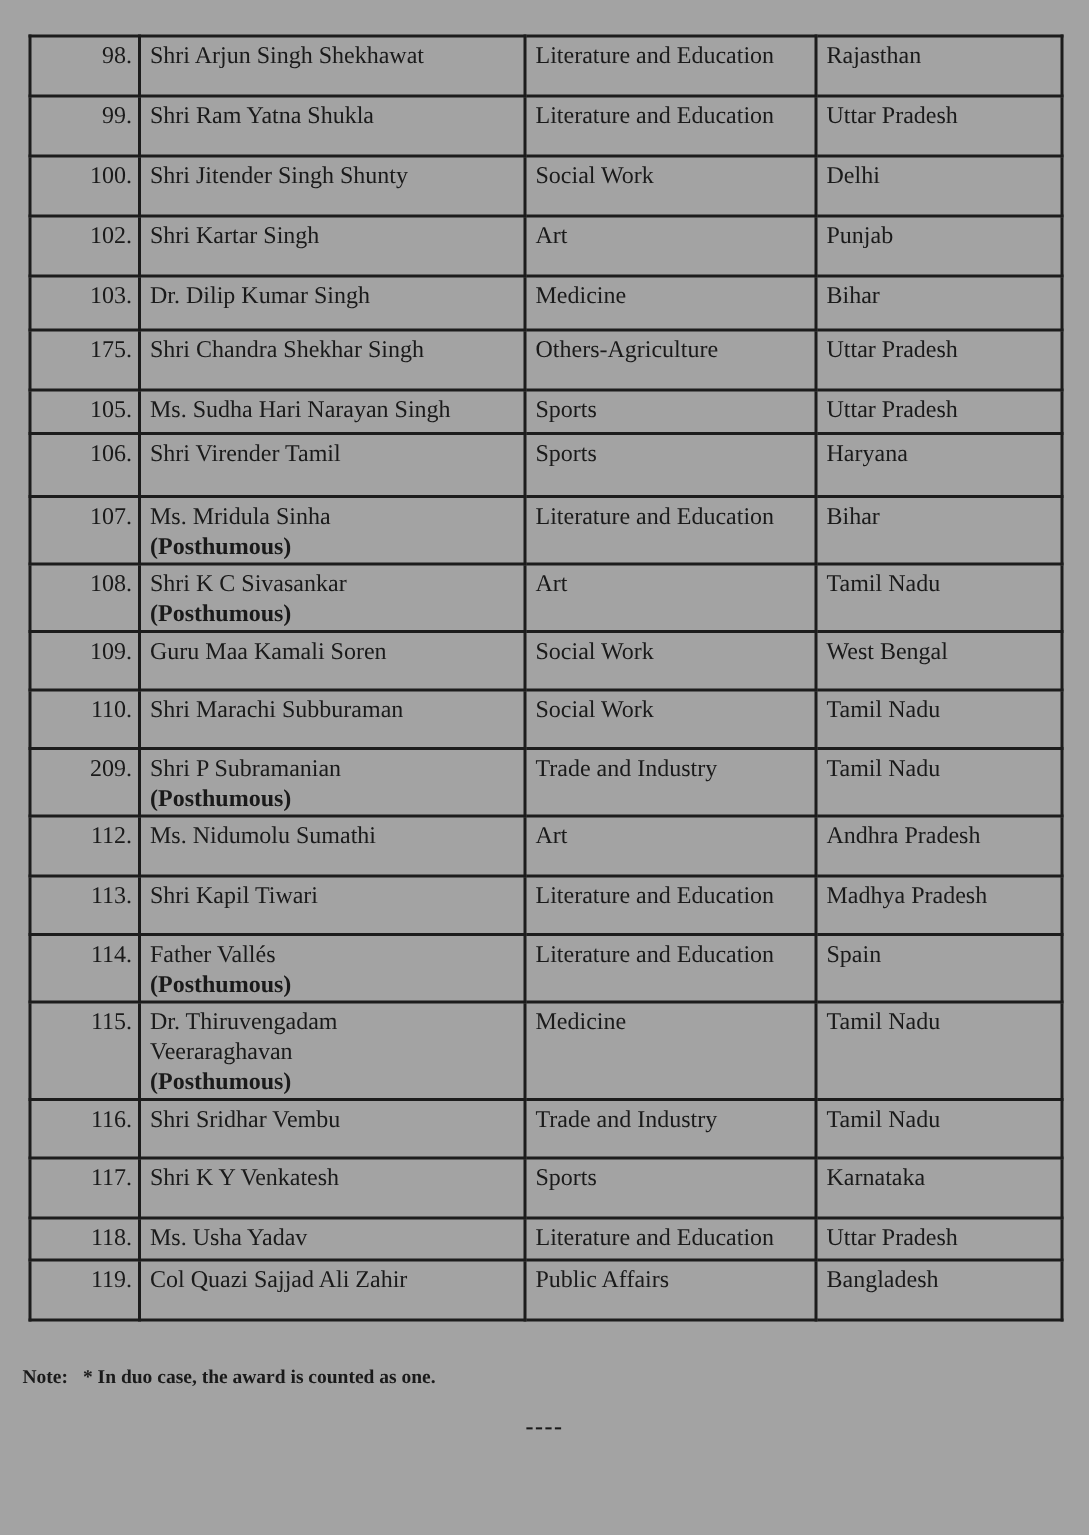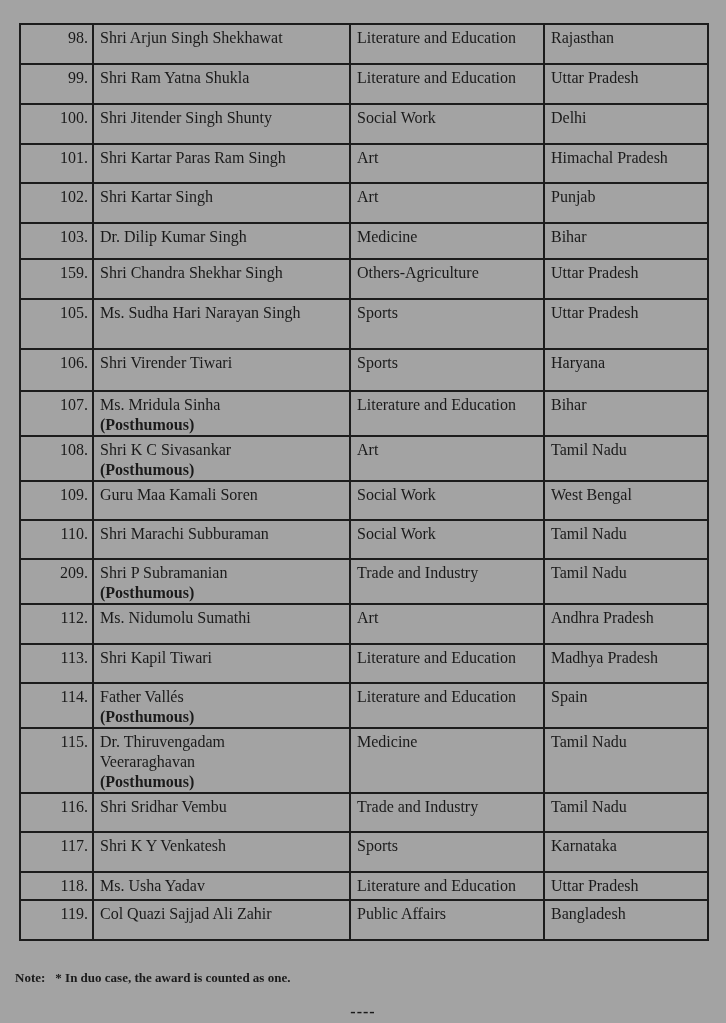--- a/index.html
+++ b/index.html
@@ -79,53 +79,47 @@
     <td class="c-name">Shri Ram Yatna Shukla</td>
     <td class="c-field">Literature and Education</td>
     <td class="c-state">Uttar Pradesh</td>
   </tr>
         <tr style="height: 40px;">
     <td class="c-num">100.</td>
     <td class="c-name">Shri Jitender Singh Shunty</td>
     <td class="c-field">Social Work</td>
     <td class="c-state">Delhi</td>
   </tr>
-        <tr style="height: 39px;">
-    <td class="c-num">101.</td>
-    <td class="c-name">Shri Kartar Paras Ram Singh</td>
-    <td class="c-field">Art</td>
-    <td class="c-state">Himachal Pradesh</td>
-  </tr>
         <tr style="height: 40px;">
     <td class="c-num">102.</td>
     <td class="c-name">Shri Kartar Singh</td>
     <td class="c-field">Art</td>
     <td class="c-state">Punjab</td>
   </tr>
         <tr style="height: 36px;">
     <td class="c-num">103.</td>
     <td class="c-name">Dr. Dilip Kumar Singh</td>
     <td class="c-field">Medicine</td>
     <td class="c-state">Bihar</td>
   </tr>
         <tr style="height: 40px;">
-    <td class="c-num">159.</td>
+    <td class="c-num">175.</td>
     <td class="c-name">Shri Chandra Shekhar Singh</td>
     <td class="c-field">Others-Agriculture</td>
     <td class="c-state">Uttar Pradesh</td>
   </tr>
-        <tr style="height: 50px;">
+        <tr style="height: 29px;">
     <td class="c-num">105.</td>
     <td class="c-name">Ms. Sudha Hari Narayan Singh</td>
     <td class="c-field">Sports</td>
     <td class="c-state">Uttar Pradesh</td>
   </tr>
         <tr style="height: 42px;">
     <td class="c-num">106.</td>
-    <td class="c-name">Shri Virender Tiwari</td>
+    <td class="c-name">Shri Virender Tamil</td>
     <td class="c-field">Sports</td>
     <td class="c-state">Haryana</td>
   </tr>
         <tr style="height: 43px;">
     <td class="c-num">107.</td>
     <td class="c-name">Ms. Mridula Sinha<br><span class="posthumous">(Posthumous)</span></td>
     <td class="c-field">Literature and Education</td>
     <td class="c-state">Bihar</td>
   </tr>
         <tr style="height: 42px;">

